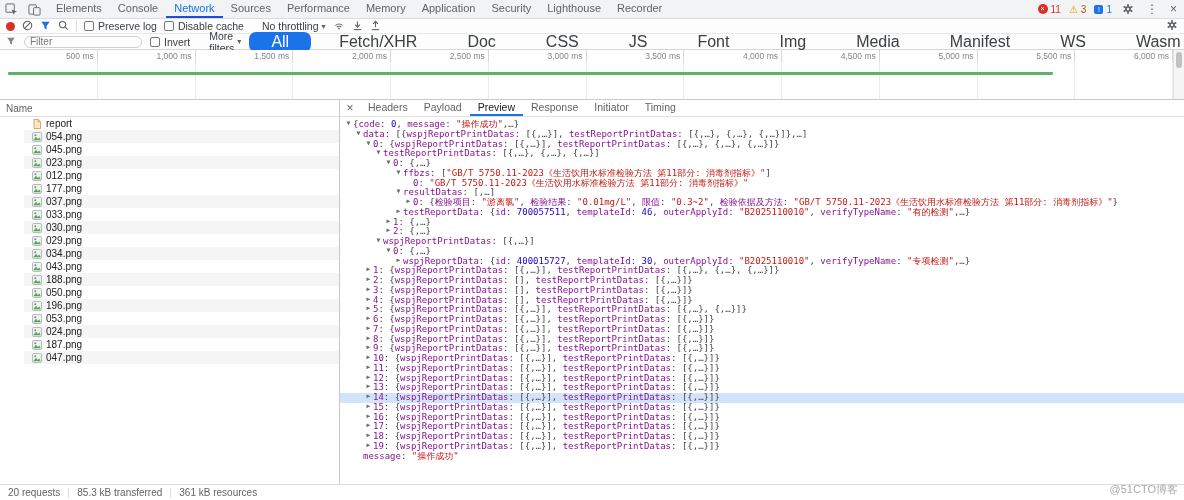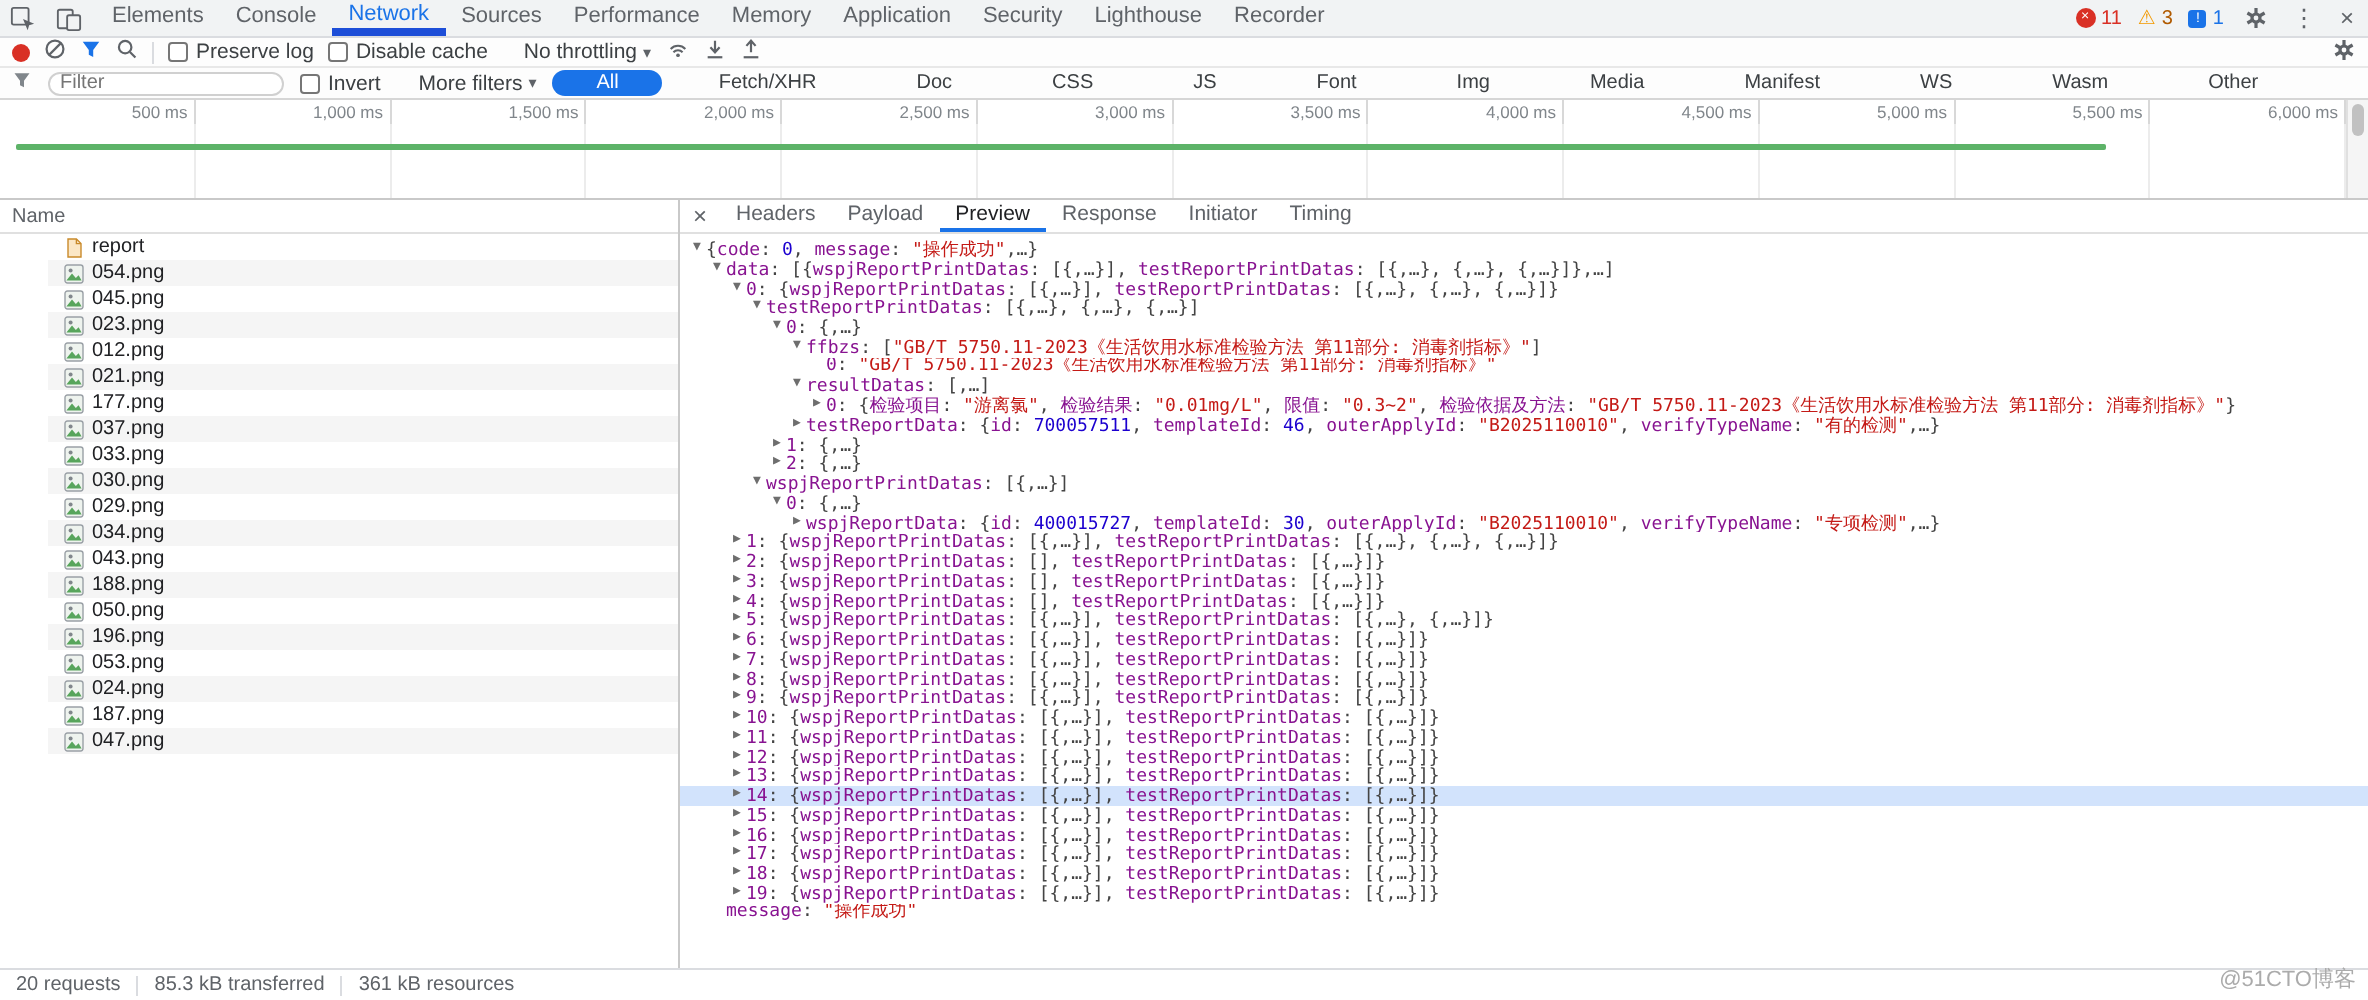--- a/index.html
+++ b/index.html
@@ -5,21 +5,21 @@
   * { box-sizing: border-box; margin: 0; padding: 0; }
   html,body { width:1184px; height:500px; overflow:hidden; }
   body { font-family:"Liberation Sans", sans-serif; background:#fff; color:#202124; position:relative; font-size:11px; }
 
   
   #tabbar { position:absolute; top:0; left:0; right:0; height:19px; background:#f1f3f4; border-bottom:1px solid #dadce0; display:flex; align-items:stretch; }
   .tbicon { display:flex; align-items:center; justify-content:center; padding:0 5px; color:#5f6368; cursor:default; }
   .tbicon.txt { font-size:12px; }
   #main-tabs { display:flex; align-items:stretch; margin-left:2px; }
   .tab { display:flex; align-items:center; padding:0 8px; font-size:11px; color:#5f6368; border-bottom:2px solid transparent; }
-  .tab.sel { color:#1a73e8; border-bottom:4px solid #1d4ed8;text-align:center; }
+  .tab.sel { color:#1a73e8; border-bottom:2px solid #1d4ed8;text-align:center; }
   .tab-right { margin-left:auto; display:flex; align-items:center; gap:2px; padding-right:2px; }
   .badge { display:flex; align-items:center; gap:3px; font-size:10px; padding:0 3px; }
   .errdot { width:10px; height:10px; border-radius:50%; background:#d93025; color:#fff; font-size:7px; line-height:10px; text-align:center; display:inline-block; }
   .badge.err { color:#d93025; }
   .warn-tri { color:#f29900; font-size:10px; }
   .badge.warn { color:#b05a00; }
   .issue-ic { width:9px; height:9px; border-radius:2px; background:#1a73e8; color:#fff; font-size:7px; line-height:9px; text-align:center; display:inline-block; }
   .badge.issue { color:#1a73e8; }
 
   
@@ -29,21 +29,21 @@
   .cb { width:10px; height:10px; border:1px solid #767676; border-radius:2px; background:#fff; display:inline-block; margin-right:4px; flex:none; }
   .cbl { display:flex; align-items:center; }
   .dd { display:flex; align-items:center; gap:3px;padding-left:11px; }
   .caret { font-size:8px; color:#5f6368; }
   .push-right { margin-left:auto; }
 
   
   #filterrow { position:absolute; top:34px; left:0; right:0; height:16px; background:#fdfdfd; border-bottom:1px solid #d6d6d6; display:flex; align-items:center; gap:8px; padding:0 6px; font-size:10.5px; color:#3c4043; }
   #filter-input { width:118px; height:12px; font-size:10px; border:1px solid #d0d0d0; border-radius:6px; padding:0 5px; color:#202124; font-family:"Liberation Sans",sans-serif; outline:none; background:#fff; }
   #pills { display:flex; align-items:center; gap:6px; }
-  .pill { font-size:10px; color:#3c4043; padding:1px 22px; border-radius:7px; }
+  .pill { font-size:16px; color:#3c4043; padding:1px 22px; border-radius:7px; }
   .pill.sel { background:#1a73e8; color:#fff; }
 
   
   #overview { position:absolute; top:50px; left:0; right:0; height:50px; background:#fff; border-bottom:1px solid #c9c9c9; }
   #ruler { display:flex; height:12px; margin-right:11px; }
   #ruler .cell { flex:1; border-right:1px solid #d8d8d8; font-size:8.5px; color:#80868b; text-align:right; padding-right:3px; line-height:12px; overflow:hidden; }
   #ovgrid { position:absolute; top:12px; bottom:0; left:0; right:11px; display:flex; }
   #ovgrid .cell { flex:1; border-right:1px solid #ececec; }
   #greenbar { position:absolute; top:22px; left:8px; width:1045px; height:3px; background:#5db368; border-radius:1px; }
   #ov-scroll { position:absolute; right:0; top:0; bottom:0; width:11px; background:#f5f5f5; border-left:1px solid #e0e0e0; }
@@ -316,30 +316,20 @@
           </div>
           <div class="req-row">
             <span class="req-ic">
               <svg width="10" height="10" viewBox="0 0 10 10">
                 <rect x="0.5" y="0.5" width="9" height="9" rx="1.2" fill="#eef3ee" stroke="#9aa0a6" stroke-width="0.7"></rect>
                 <circle cx="3.3" cy="3.3" r="1" fill="#80868b"></circle>
                 <path d="M1.2 8.2 L4 4.8 L5.9 7 L7.3 5.6 L8.8 8.2 Z" fill="#58a55c"></path>
               </svg>
             </span>
             <span>012.png</span>
-          </div>
-          <div class="req-row stripe">
-            <span class="req-ic">
-              <svg width="10" height="10" viewBox="0 0 10 10">
-                <rect x="0.5" y="0.5" width="9" height="9" rx="1.2" fill="#eef3ee" stroke="#9aa0a6" stroke-width="0.7"></rect>
-                <circle cx="3.3" cy="3.3" r="1" fill="#80868b"></circle>
-                <path d="M1.2 8.2 L4 4.8 L5.9 7 L7.3 5.6 L8.8 8.2 Z" fill="#58a55c"></path>
-              </svg>
-            </span>
-            <span>021.png</span>
           </div>
           <div class="req-row">
             <span class="req-ic">
               <svg width="10" height="10" viewBox="0 0 10 10">
                 <rect x="0.5" y="0.5" width="9" height="9" rx="1.2" fill="#eef3ee" stroke="#9aa0a6" stroke-width="0.7"></rect>
                 <circle cx="3.3" cy="3.3" r="1" fill="#80868b"></circle>
                 <path d="M1.2 8.2 L4 4.8 L5.9 7 L7.3 5.6 L8.8 8.2 Z" fill="#58a55c"></path>
               </svg>
             </span>
             <span>177.png</span>

